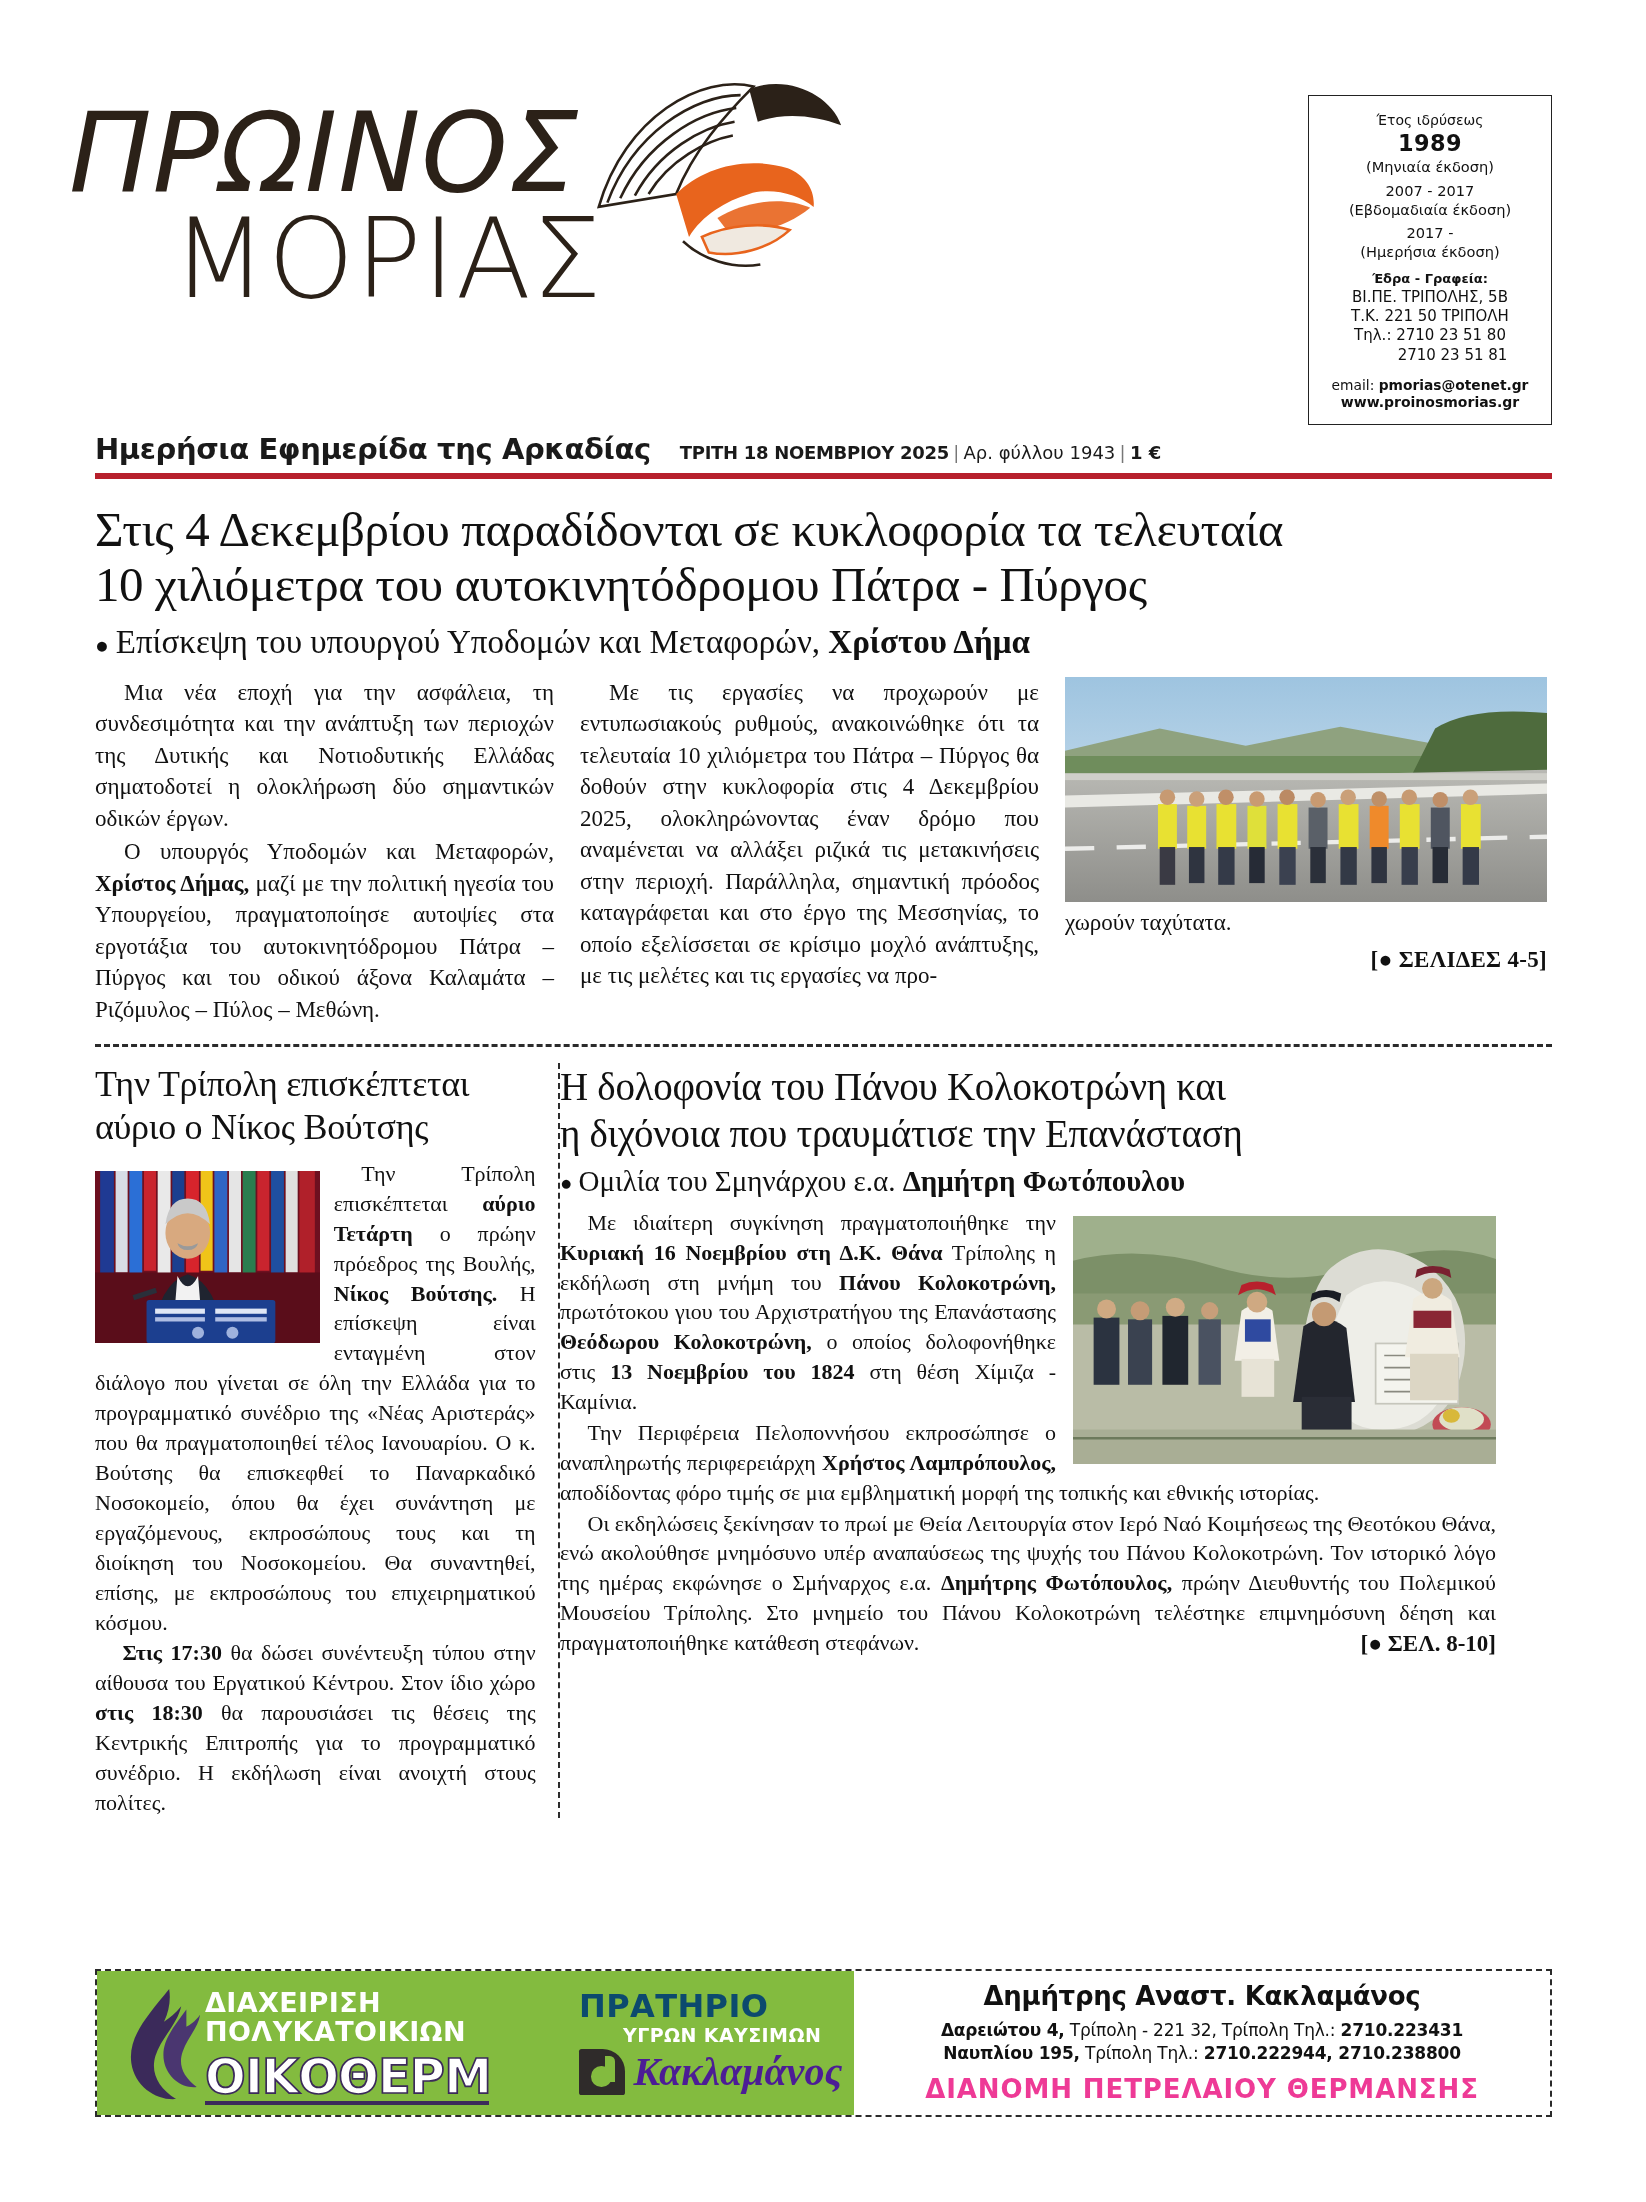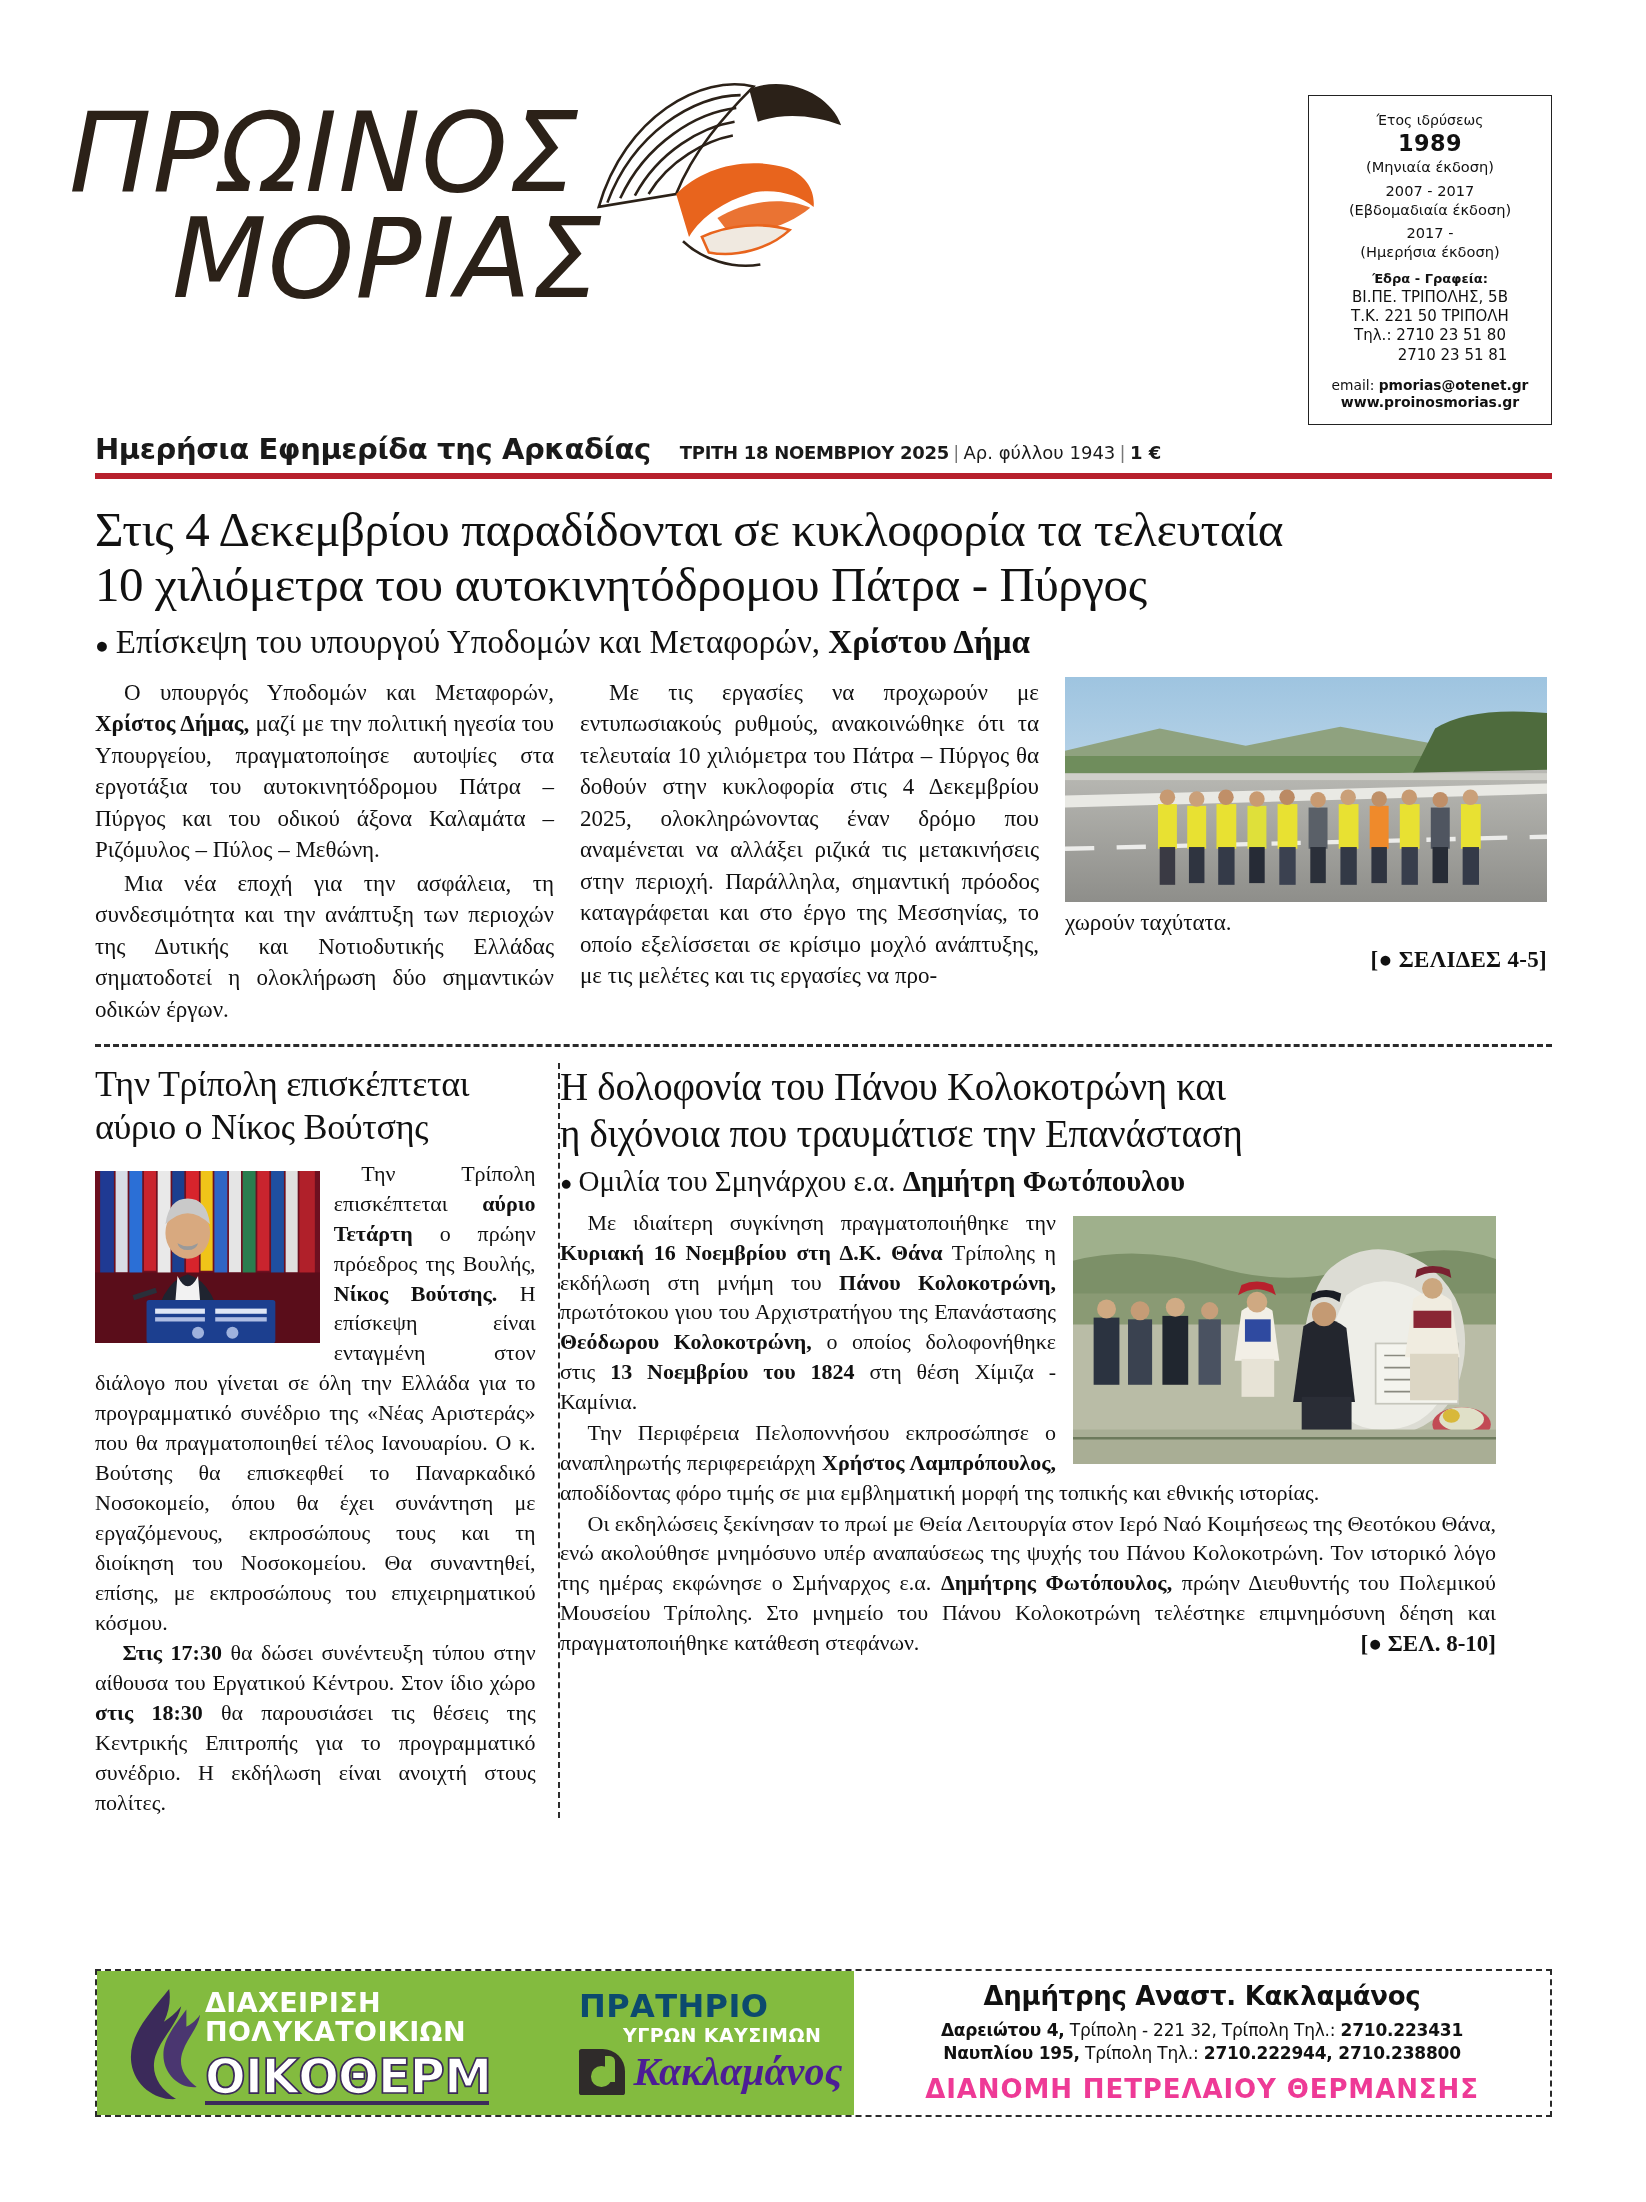--- a/index.html
+++ b/index.html
@@ -18,21 +18,21 @@
   .masthead { position:relative; height:447px; }
   .logo-wrap { position:absolute; left:-26px; top:103px; width:860px; }
   .logo-line1, .logo-line2 {
     font-family:"DejaVu Sans", sans-serif;
     font-weight:300;
     color:#2b2118;
     line-height:0.92;
     letter-spacing:0.9px;
   }
   .logo-line1 { font-size:110px; font-style:italic; }
-  .logo-line2 { font-size:110px; font-style:italic; margin-left:103px; margin-top:5.2px; }
+  .logo-line2 { font-size:110px; margin-left:103px; margin-top:5.2px; }
 
   .dove { position:absolute; left:478px; top:65px; width:275px; height:215px; }
 
   .infobox {
     position:absolute; right:0; top:95px;
     width:244px; border:1.3px solid #222;
     padding:15.5px 8.6px 12px;
     text-align:center;
     font-family:"DejaVu Sans", sans-serif;
     color:#111;
@@ -220,22 +220,22 @@
     <div class="lead-headline">
       <div>Στις 4 Δεκεμβρίου παραδίδονται σε κυκλοφορία τα τελευταία</div>
       <div>10 χιλιόμετρα του αυτοκινητόδρομου Πάτρα - Πύργος</div>
     </div>
     <div class="lead-sub">
       <span class="bullet">●</span><span>Επίσκεψη του υπουργού Υποδομών και Μεταφορών, </span><b>Χρίστου Δήμα</b>
     </div>
 
     <div class="lead-body">
       <div class="lead-col">
+        <p>Μια νέα εποχή για την ασφάλεια, τη συνδεσιμότητα και την ανάπτυξη των περιοχών της Δυτικής και Νοτιοδυτικής Ελλάδας σηματοδοτεί η ολοκλήρωση δύο σημαντικών οδικών έργων.</p>
         <p><span>Ο υπουργός Υποδομών και Μεταφορών, </span><b>Χρίστος Δήμας,</b><span> μαζί με την πολιτική ηγεσία του Υπουργείου, πραγματοποίησε αυτοψίες στα εργοτάξια του αυτοκινητόδρομου Πάτρα – Πύργος και του οδικού άξονα Καλαμάτα – Ριζόμυλος – Πύλος – Μεθώνη.</span></p>
-        <p>Μια νέα εποχή για την ασφάλεια, τη συνδεσιμότητα και την ανάπτυξη των περιοχών της Δυτικής και Νοτιοδυτικής Ελλάδας σηματοδοτεί η ολοκλήρωση δύο σημαντικών οδικών έργων.</p>
       </div>
 
       <div class="lead-col">
         <p>Με τις εργασίες να προχωρούν με εντυπωσιακούς ρυθμούς, ανακοινώθηκε ότι τα τελευταία 10 χιλιόμετρα του Πάτρα – Πύργος θα δοθούν στην κυκλοφορία στις 4 Δεκεμβρίου 2025, ολοκληρώνοντας έναν δρόμο που αναμένεται να αλλάξει ριζικά τις μετακινήσεις στην περιοχή. Παράλληλα, σημαντική πρόοδος καταγράφεται και στο έργο της Μεσσηνίας, το οποίο εξελίσσεται σε κρίσιμο μοχλό ανάπτυξης, με τις μελέτες και τις εργασίες να προ-</p>
       </div>
 
       <div class="lead-photo-col">
         <div class="photo-frame">
           <svg viewBox="0 0 560 262" preserveAspectRatio="none" style="width:100%;height:100%">
             <defs>

